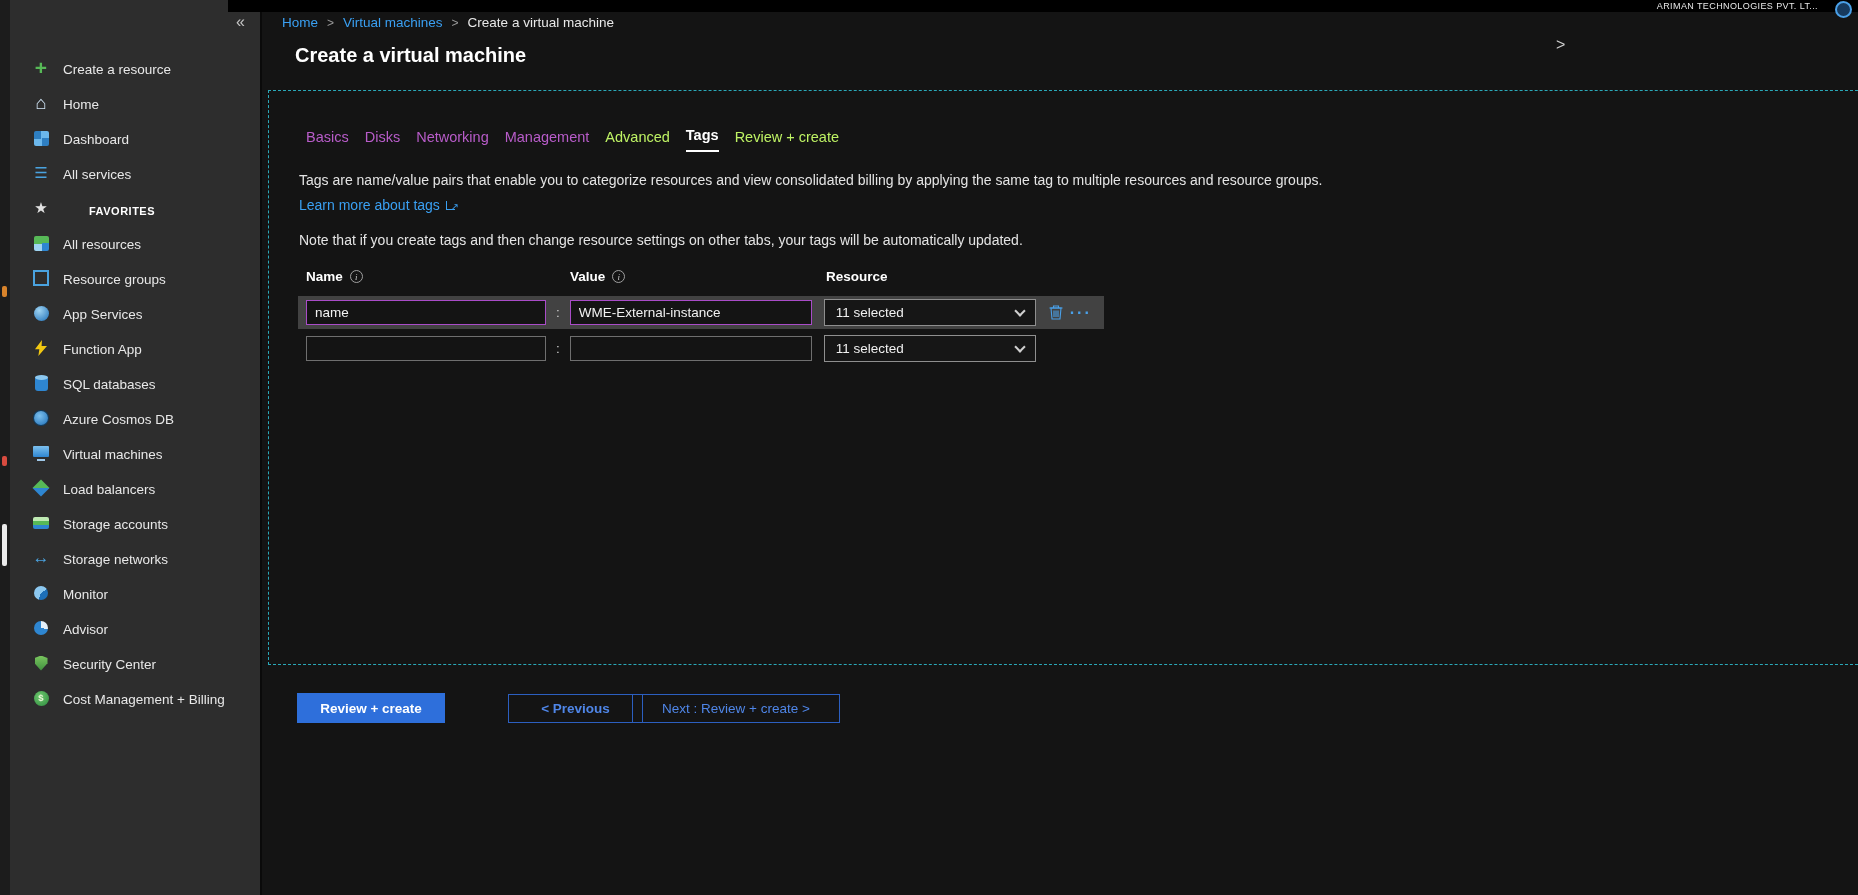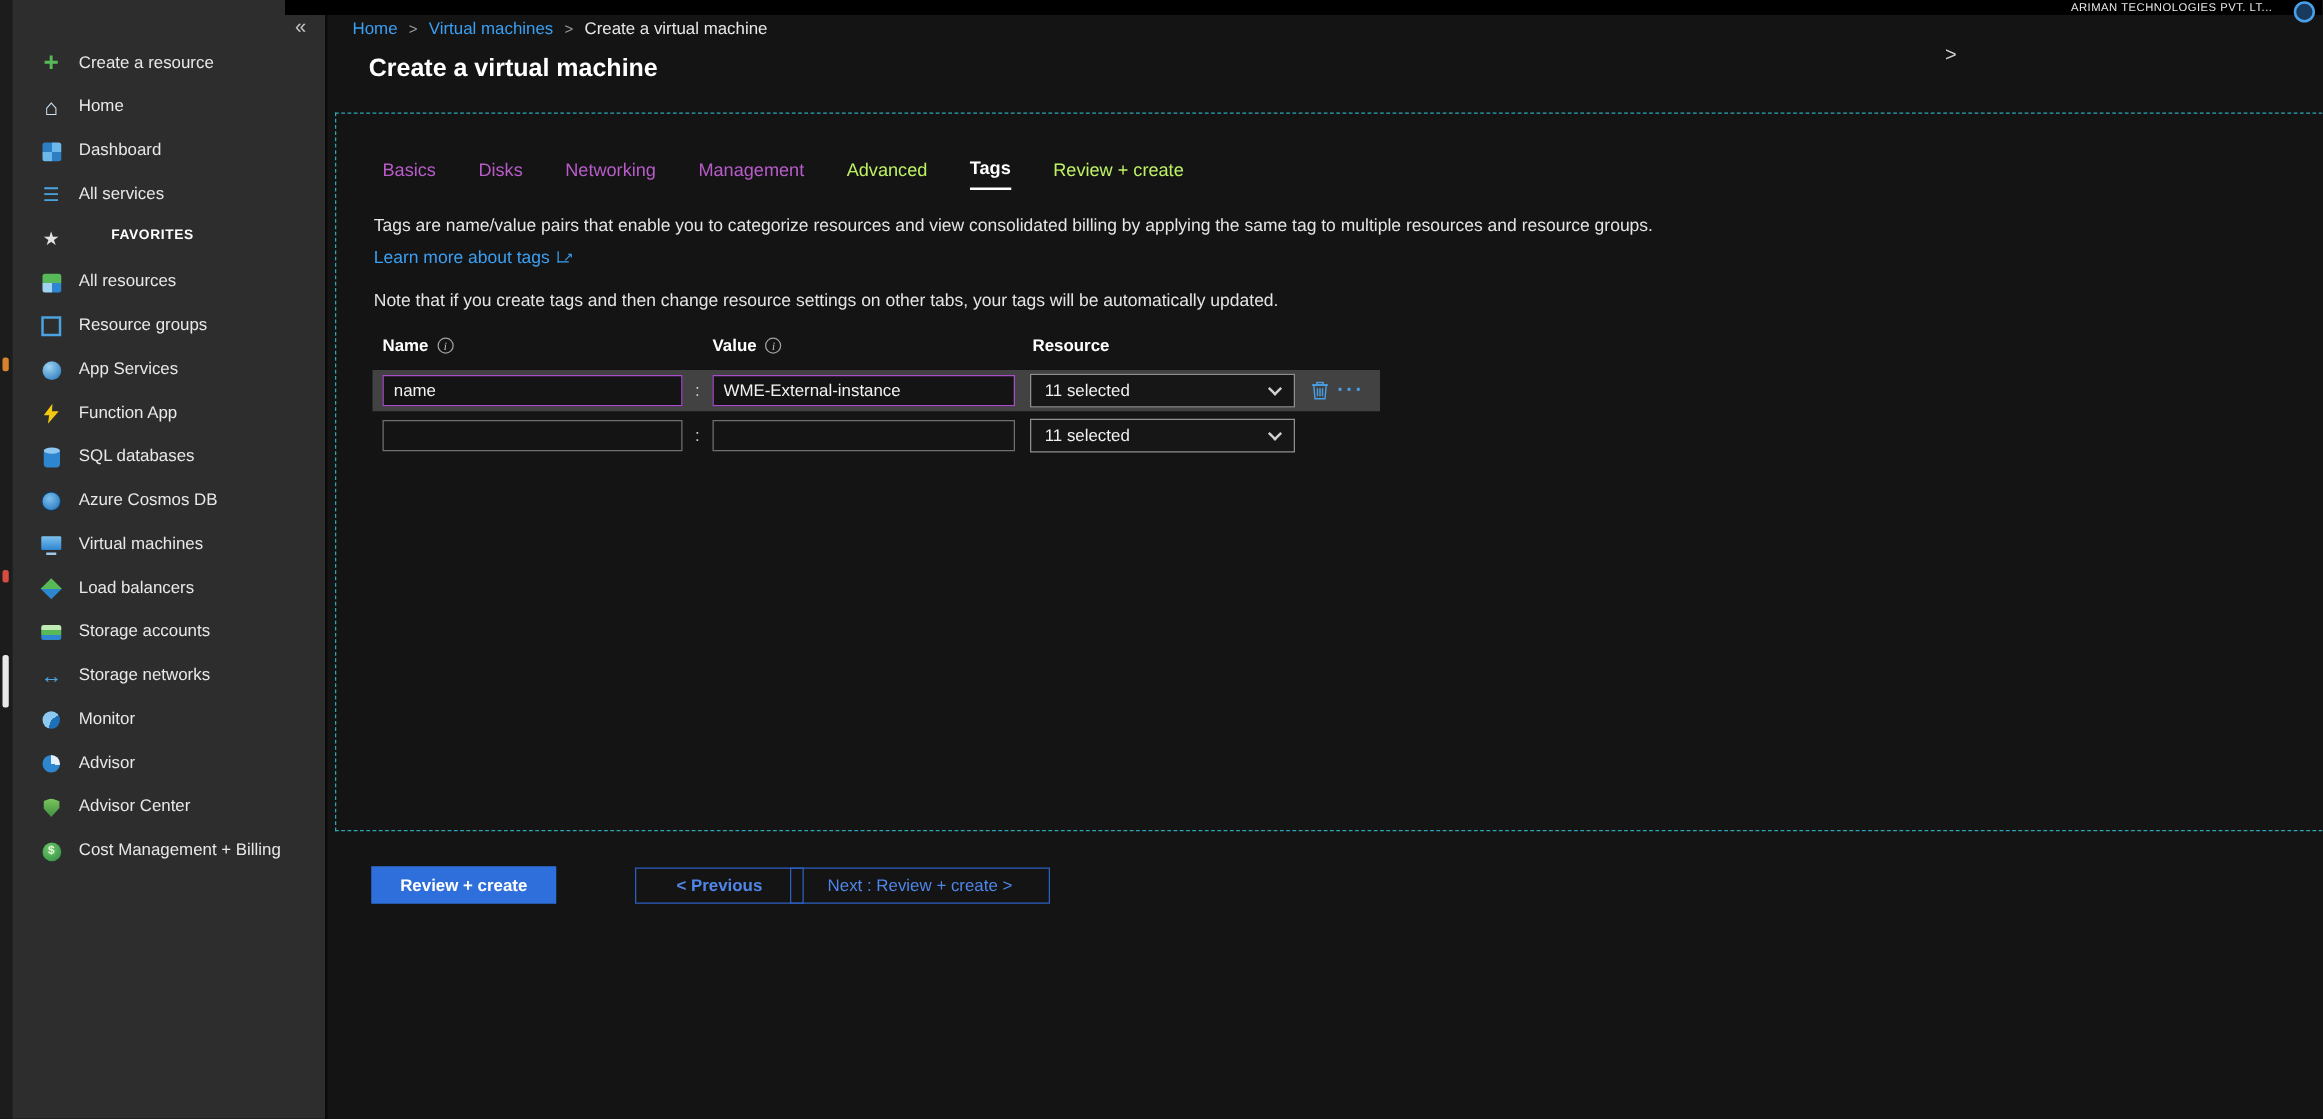--- a/index.html
+++ b/index.html
@@ -20,21 +20,21 @@
   .left-strip{position:absolute;left:0;top:0;width:10px;height:100%;background:#1c1c1c;}
   .left-strip .mark{position:absolute;left:2px;width:5px;border-radius:2px;}
   .mark-orange{top:286px;height:11px;background:#d8832b;}
   .mark-red{top:456px;height:10px;background:#d84b3f;}
   .mark-white{top:524px;height:42px;background:#e9e9e9;}
 
   
   .sidebar{position:absolute;left:10px;top:0;width:250px;height:100%;background:#2d2d2d;}
   .sidebar-top{height:42px;position:relative;}
   .collapse{position:absolute;right:15px;top:13px;color:#c4c4c4;font-size:16px;cursor:pointer;}
-  .side-item{height:35px;display:flex;align-items:flex-start;padding:0 10px 0 22px;gap:13px;font-size:13.5px;color:#e8e8e8;cursor:pointer;white-space:nowrap;}
+  .side-item{height:35px;display:flex;align-items:flex-end;padding:0 10px 0 22px;gap:13px;font-size:13.5px;color:#e8e8e8;cursor:pointer;white-space:nowrap;}
   .side-item.section{cursor:default;gap:39px;}
   .side-item.section .side-label{font-size:11px;font-weight:700;letter-spacing:.5px;color:#ffffff;}
 
   .ic{position:relative;width:18px;min-width:18px;height:18px;display:flex;align-items:center;justify-content:center;}
   .ic-plus::before{content:"+";color:#57b957;font-size:21px;font-weight:700;line-height:14px;}
   .ic-home::before{content:"⌂";color:#d0e4f5;font-size:18px;line-height:16px;}
   .ic-dashboard::before{content:"";width:15px;height:15px;border-radius:2px;background:conic-gradient(#6cb8ec 0 25%,#2e7fc2 0 50%,#6cb8ec 0 75%,#2e7fc2 0);}
   .ic-services::before{content:"☰";color:#4aa3e0;font-size:15px;}
   .ic-star::before{content:"★";color:#e2e2e2;font-size:15px;}
   .ic-resources::before{content:"";width:15px;height:15px;border-radius:2px;background:conic-gradient(#57b957 0 25%,#2e86d1 0 50%,#9fd4f2 0 75%,#57b957 0);}
@@ -68,21 +68,21 @@
   .crumb-link{color:var(--accent-blue);cursor:pointer;}
   .crumb-sep{color:#9a9a9a;font-size:12px;}
   .crumb-current{color:#e8e8e8;}
   .page-title{position:absolute;left:33px;top:44px;margin:0;font-size:20px;font-weight:600;color:#fff;}
   .header-chevron{position:absolute;left:1294px;top:36px;color:#cfcfcf;font-size:16px;cursor:pointer;}
 
   
   .panel{position:absolute;left:6px;right:0;top:90px;height:575px;
          border-top:1px dashed var(--teal);border-left:1px dashed var(--teal);border-bottom:1px dashed var(--teal);}
 
-  .tabs{display:flex;align-items:flex-end;gap:34px;margin:36px 0 0 37px;font-size:14.5px;}
+  .tabs{display:flex;align-items:flex-end;gap:16px;margin:36px 0 0 37px;font-size:14.5px;}
   .tab{padding-bottom:7px;cursor:pointer;}
   .tab.visited{color:var(--tab-visited);}
   .tab.default{color:#bef264;text-align:center;}
   .tab.active{color:#fff;font-weight:600;border-bottom:2px solid #fff;}
 
   .desc{margin:16px 0 0 30px;max-width:1062px;font-size:14px;line-height:25px;color:#e4e4e4;}
   .link{color:var(--accent-blue);cursor:pointer;}
   .ext{display:inline-block;margin-left:6px;width:11px;height:11px;position:relative;color:var(--accent-blue);}
   .ext::before{content:"";position:absolute;left:0;bottom:0;width:8px;height:8px;border-left:1px solid;border-bottom:1px solid;}
   .ext::after{content:"↗";position:absolute;right:-2px;top:-5px;font-size:10px;}
@@ -209,21 +209,21 @@
     <span class="side-label">Monitor</span>
   </div>
 
   <div class="side-item">
     <span class="ic ic-advisor"></span>
     <span class="side-label">Advisor</span>
   </div>
 
   <div class="side-item">
     <span class="ic ic-security"></span>
-    <span class="side-label">Advisor Center</span>
+    <span class="side-label">Security Center</span>
   </div>
 
 
   <div class="side-item">
     <span class="ic ic-cost"></span>
     <span class="side-label">Cost Management + Billing</span>
   </div>
 </nav>
 </aside>
 

